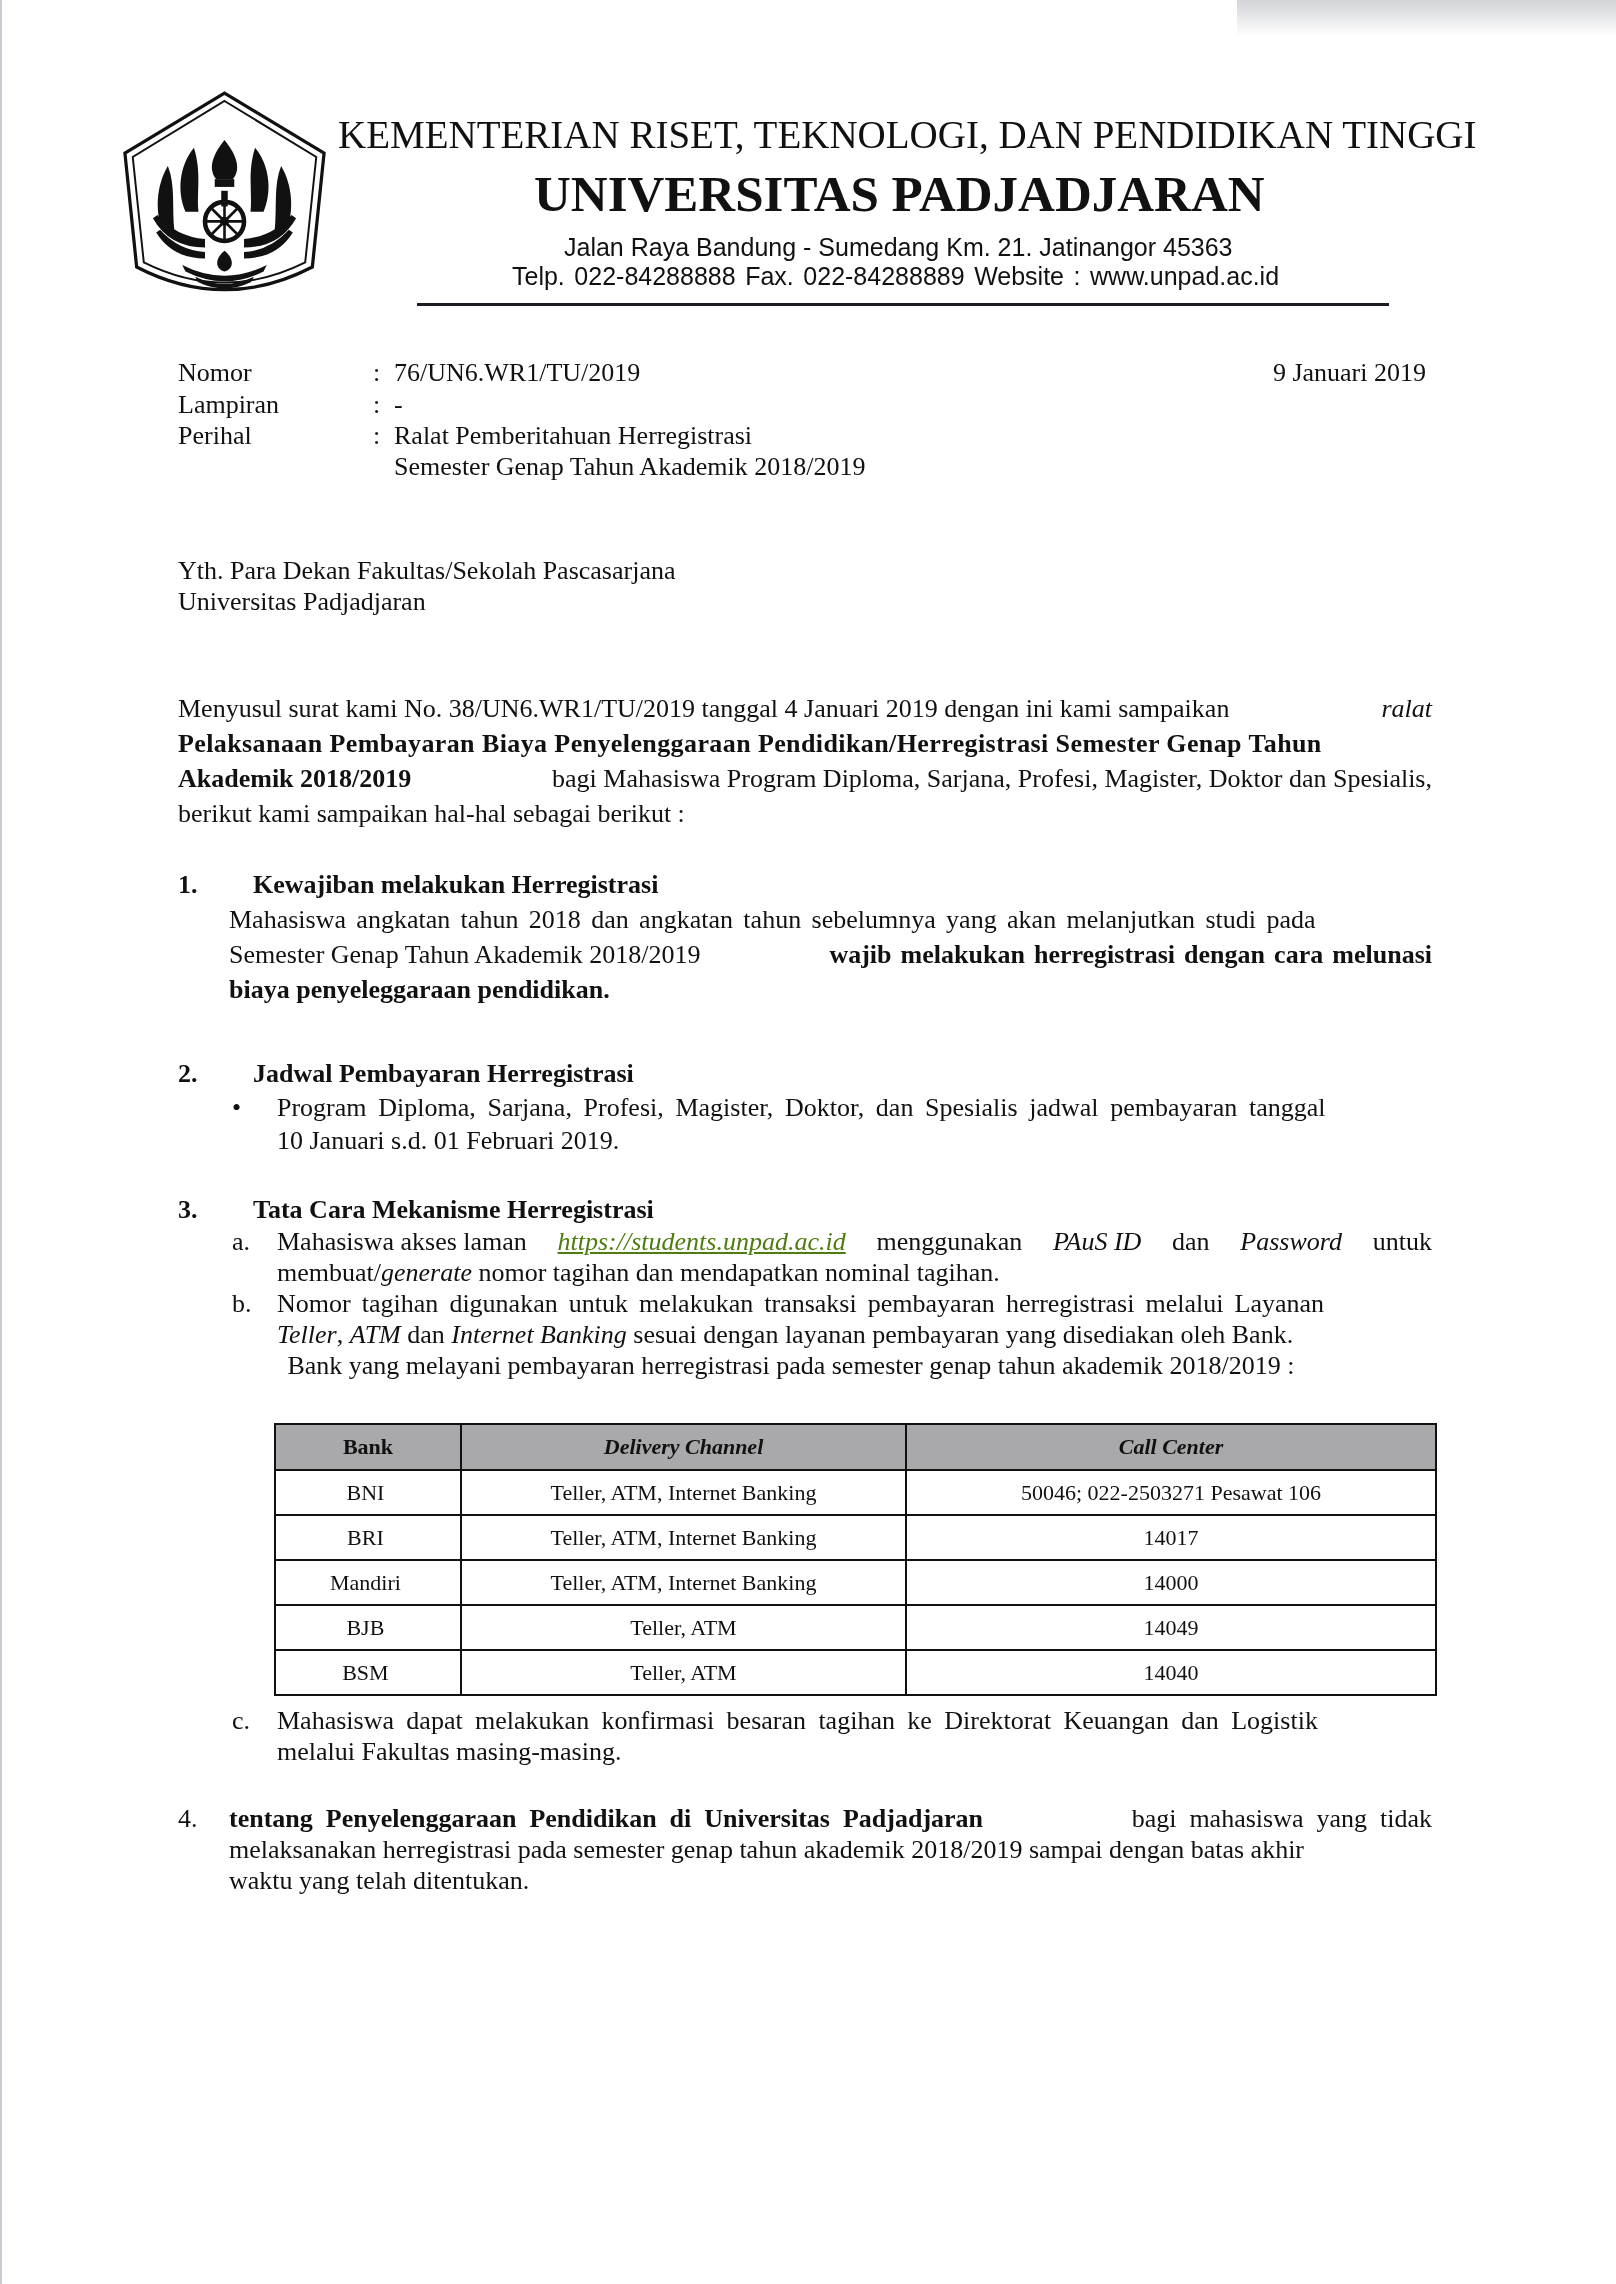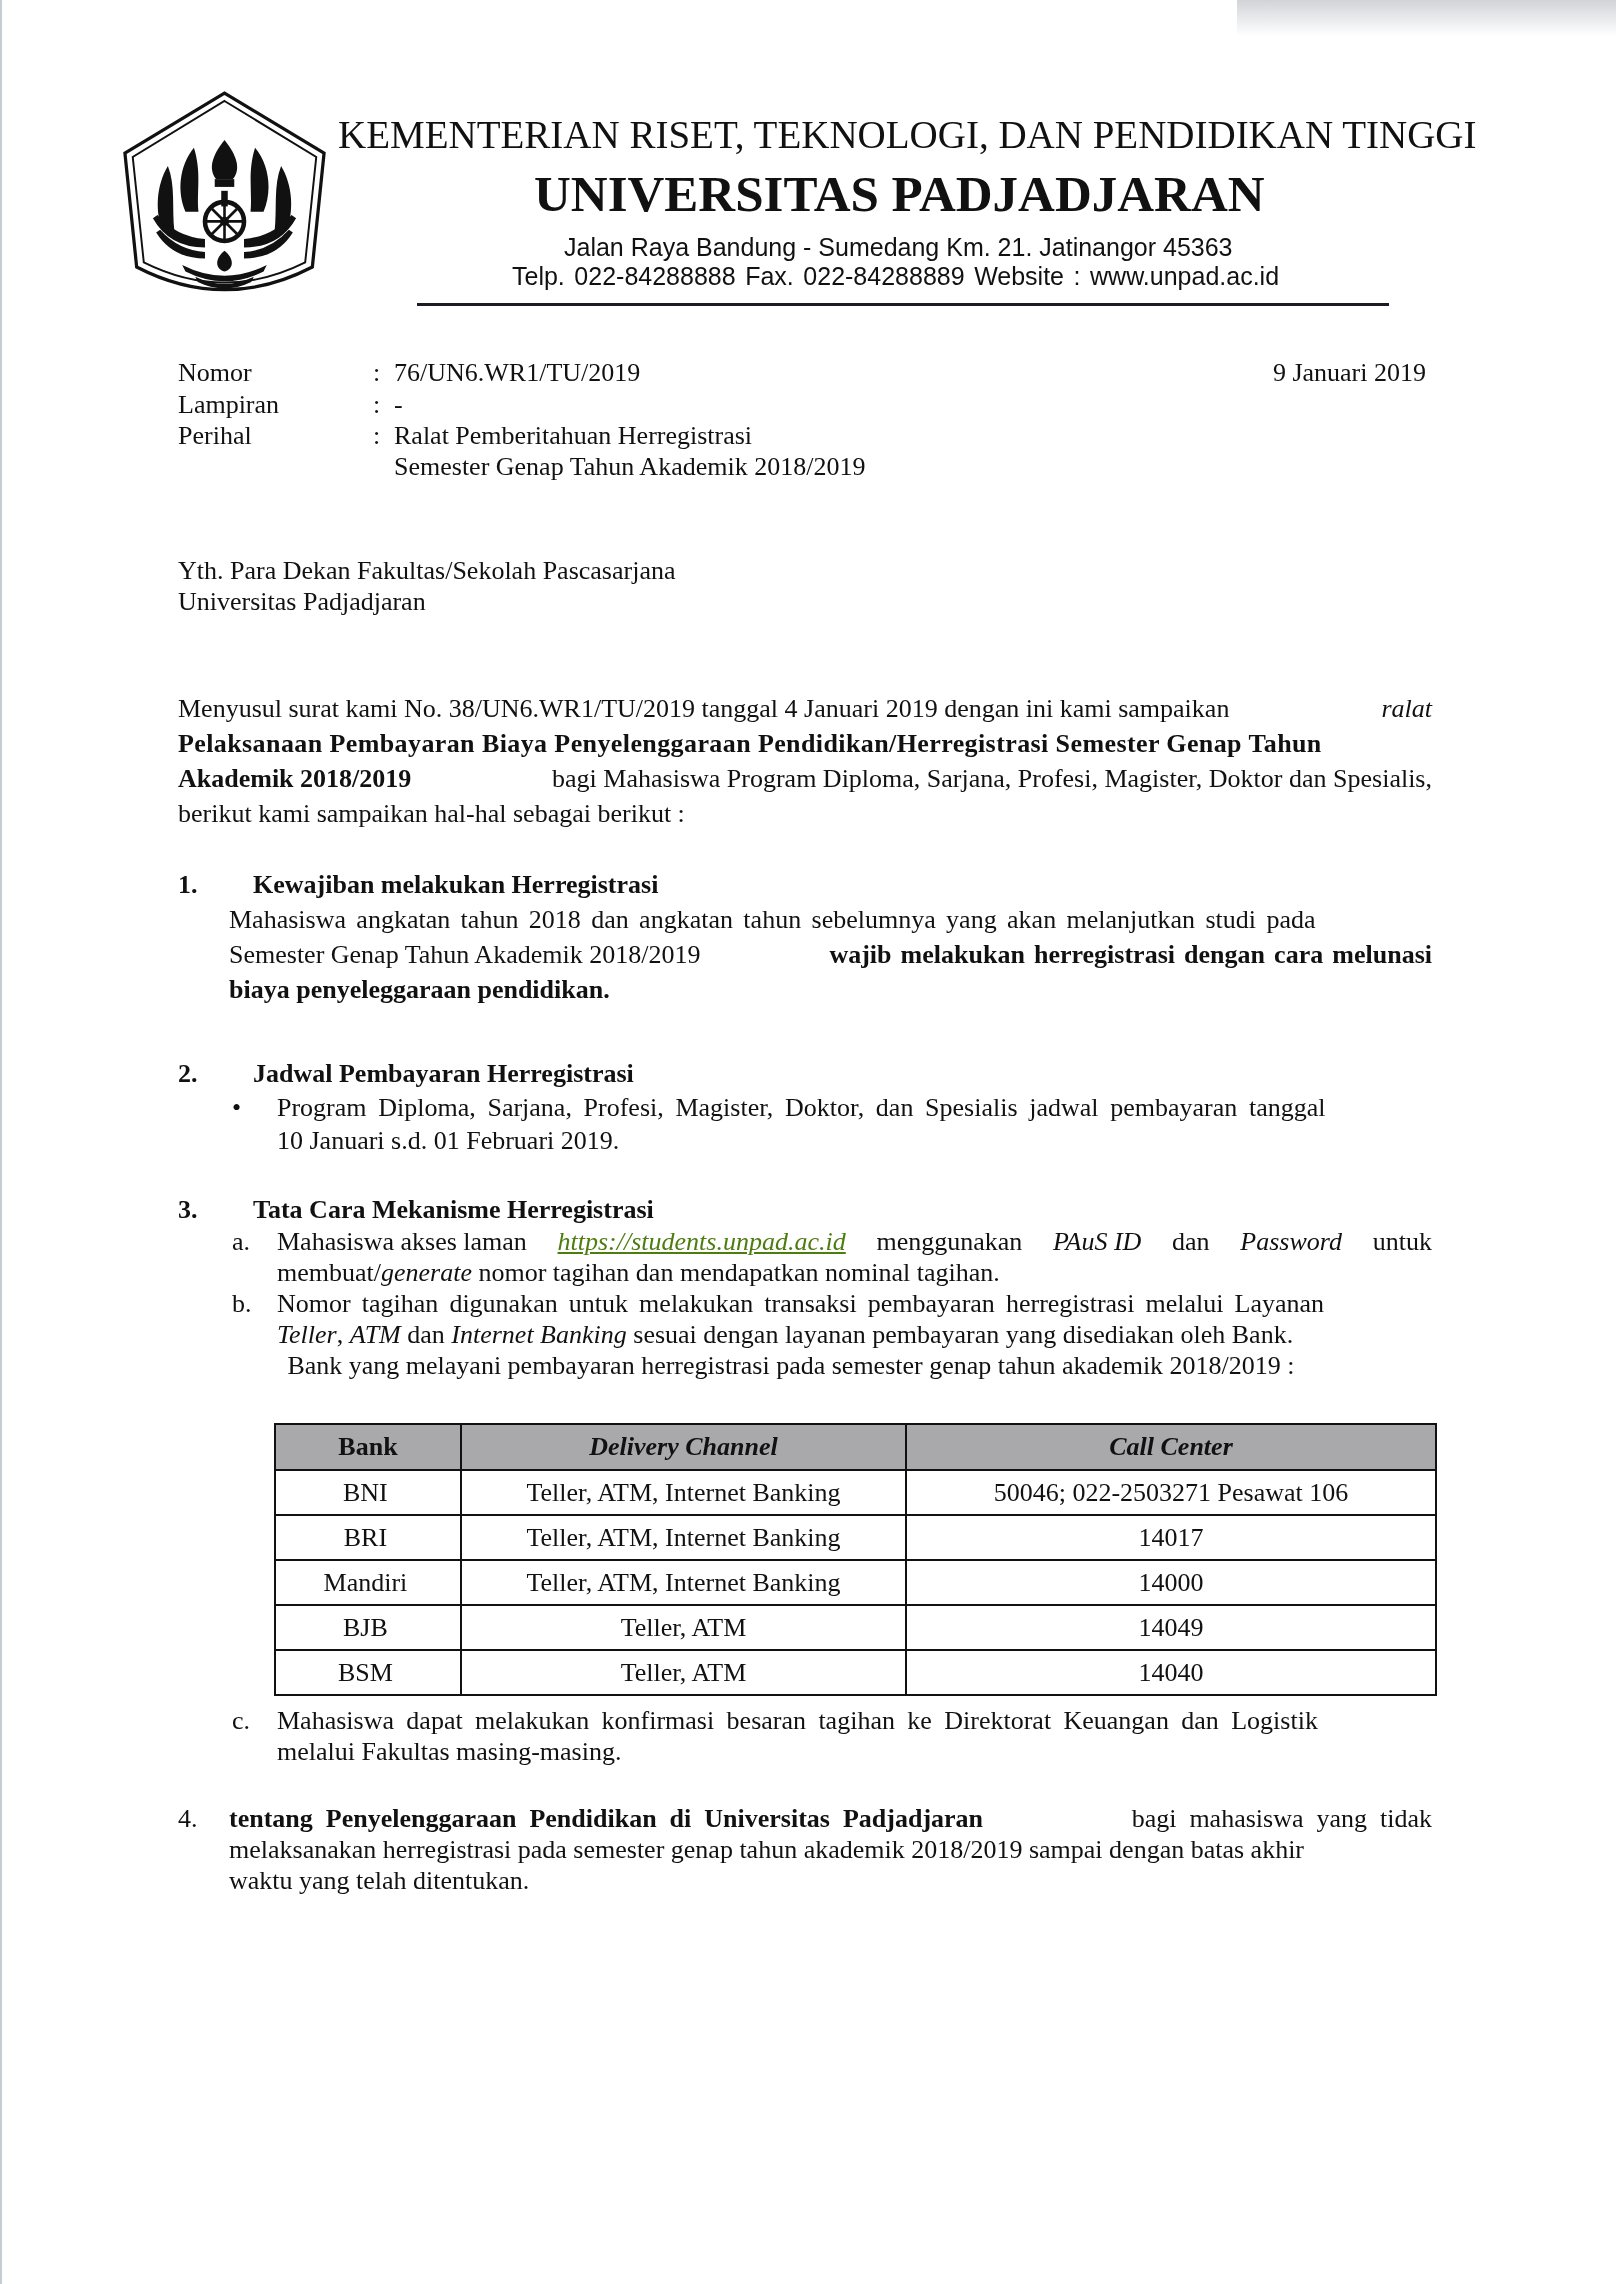--- a/index.html
+++ b/index.html
@@ -35,21 +35,21 @@
   .sub-mark { position:absolute; left:232px; font-size:26px; line-height:31px; }
   .sub { position:absolute; left:277px; width:1155px; font-size:26px; line-height:31px; }
   .bullet { position:absolute; left:232px; font-size:26px; line-height:33px; }
 
   b { font-weight:bold; }
   i { font-style:italic; }
   .link { font-style:italic; text-decoration:underline; color:#4d7c0f; }
 
   
   table.banks { position:absolute; left:274px; top:1423px; width:1163px; border-collapse:collapse;
-                font-size:26px; }
+                font-size:22px; }
   table.banks th, table.banks td { border:2px solid #111; padding:0 13px; height:43px; text-align:center; }
   table.banks th { background:#a9a9ab; height:44px; text-align:center; font-weight:bold; }
   table.banks th.it { font-style:italic; }
   table.banks td:first-child { padding-left:7.8px; }
   .c1 { width:158px; } .c2 { width:417px; }
 </style>
 </head>
 <body>
 
 <div class="scan-shadow-top"></div>

